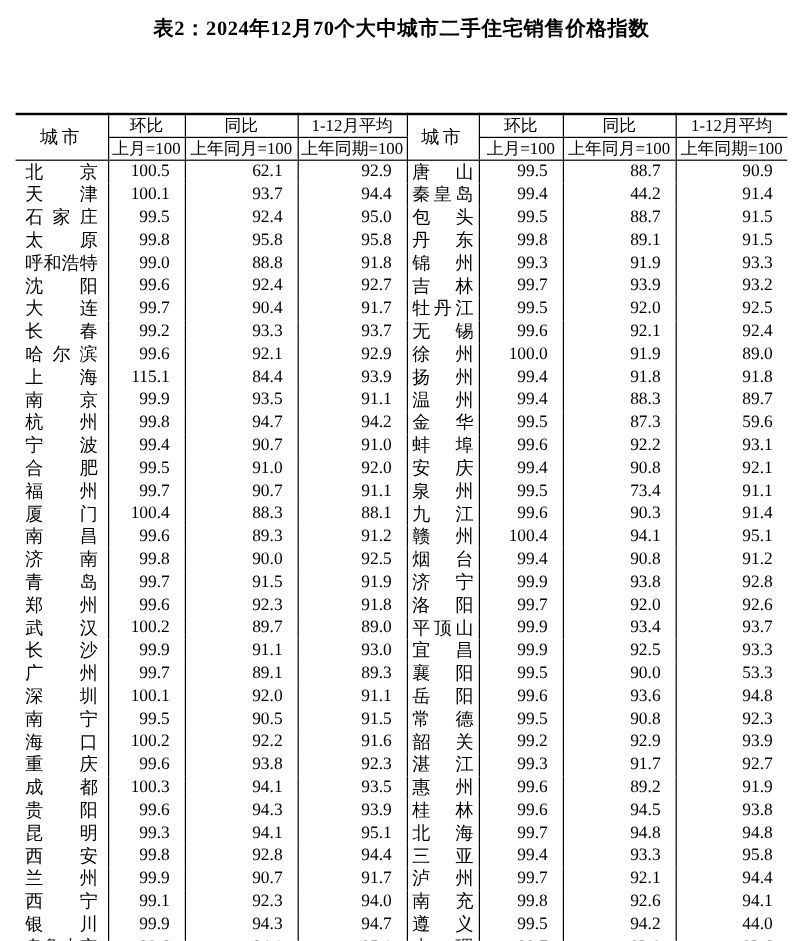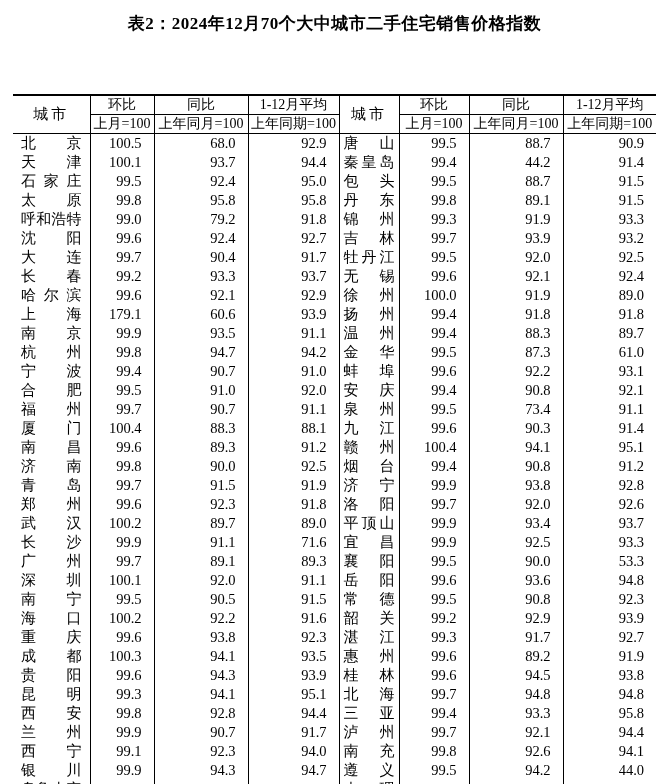--- a/index.html
+++ b/index.html
@@ -114,21 +114,21 @@
   </thead>
   <tbody id="tbody">
       <tr>
         <td class="city ob-l">
           <span class="jc">
             <span>北</span>
             <span>京</span>
           </span>
         </td>
         <td class="num">100.5</td>
-        <td class="num">68.0</td>
+        <td class="num">62.1</td>
         <td class="num">92.9</td>
         <td class="city city-r">
           <span class="jc">
             <span>唐</span>
             <span>山</span>
           </span>
         </td>
         <td class="num">99.5</td>
         <td class="num">88.7</td>
         <td class="num">90.9</td>
@@ -198,21 +198,21 @@
       <tr>
         <td class="city ob-l">
           <span class="jc">
             <span>呼</span>
             <span>和</span>
             <span>浩</span>
             <span>特</span>
           </span>
         </td>
         <td class="num">99.0</td>
-        <td class="num">79.2</td>
+        <td class="num">88.8</td>
         <td class="num">91.8</td>
         <td class="city city-r">
           <span class="jc">
             <span>锦</span>
             <span>州</span>
           </span>
         </td>
         <td class="num">99.3</td>
         <td class="num">91.9</td>
         <td class="num">93.3</td>
@@ -299,22 +299,22 @@
         <td class="num">91.9</td>
         <td class="num">89.0</td>
       </tr>
       <tr>
         <td class="city ob-l">
           <span class="jc">
             <span>上</span>
             <span>海</span>
           </span>
         </td>
-        <td class="num">179.1</td>
-        <td class="num">60.6</td>
+        <td class="num">115.1</td>
+        <td class="num">84.4</td>
         <td class="num">93.9</td>
         <td class="city city-r">
           <span class="jc">
             <span>扬</span>
             <span>州</span>
           </span>
         </td>
         <td class="num">99.4</td>
         <td class="num">91.8</td>
         <td class="num">91.8</td>
@@ -350,21 +350,21 @@
         <td class="num">94.7</td>
         <td class="num">94.2</td>
         <td class="city city-r">
           <span class="jc">
             <span>金</span>
             <span>华</span>
           </span>
         </td>
         <td class="num">99.5</td>
         <td class="num">87.3</td>
-        <td class="num">61.0</td>
+        <td class="num">59.6</td>
       </tr>
       <tr>
         <td class="city ob-l">
           <span class="jc">
             <span>宁</span>
             <span>波</span>
           </span>
         </td>
         <td class="num">99.4</td>
         <td class="num">90.7</td>
@@ -542,21 +542,21 @@
       </tr>
       <tr>
         <td class="city ob-l">
           <span class="jc">
             <span>长</span>
             <span>沙</span>
           </span>
         </td>
         <td class="num">99.9</td>
         <td class="num">91.1</td>
-        <td class="num">71.6</td>
+        <td class="num">93.0</td>
         <td class="city city-r">
           <span class="jc">
             <span>宜</span>
             <span>昌</span>
           </span>
         </td>
         <td class="num">99.9</td>
         <td class="num">92.5</td>
         <td class="num">93.3</td>
       </tr>

